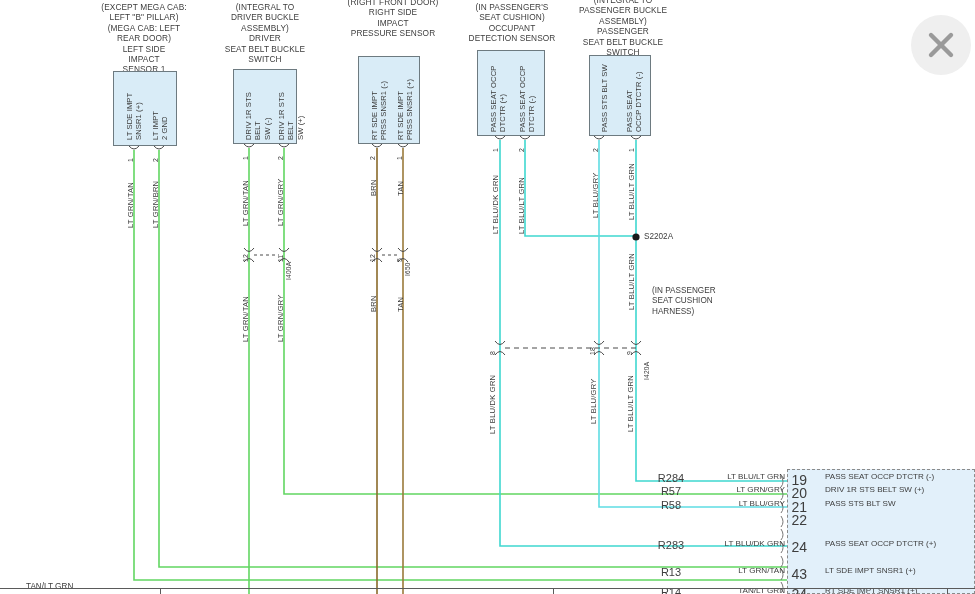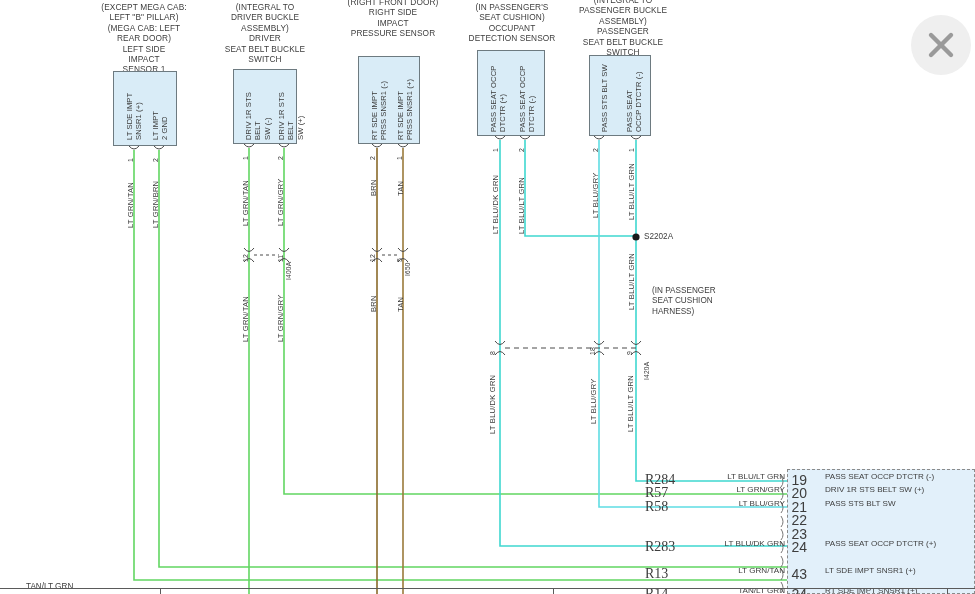--- a/index.html
+++ b/index.html
@@ -20,21 +20,21 @@
            writing-mode:vertical-rl;transform:rotate(180deg);letter-spacing:.2px;}
   .connlbl{position:absolute;font-size:6.6px;color:#3a3a3a;
            writing-mode:vertical-rl;transform:rotate(180deg);letter-spacing:.2px;}
   .splice-name{position:absolute;font-size:8.2px;color:#3d3d3d;}
   .splice-note{position:absolute;font-size:8.2px;color:#3d3d3d;line-height:10.4px;white-space:pre-line;}
   .flat-lbl{position:absolute;font-size:8.2px;color:#3d3d3d;}
 
   
   #conn-table{position:absolute;left:645px;top:472px;width:330px;height:122px;}
   .ct-row{position:absolute;height:13.4px;left:0;right:0;}
-  .ct-circuit{position:absolute;left:0;width:52px;font-size:14px;color:#3d3d3d;font-family:Liberation Serif, serif;}
+  .ct-circuit{position:absolute;left:0;width:52px;text-align:center;font-size:11px;color:#3d3d3d;}
   .ct-color{position:absolute;left:52px;width:88px;text-align:right;font-size:8.1px;color:#3d3d3d;}
   .ct-pin{position:absolute;left:146px;width:16px;text-align:right;font-size:14px;color:#3d3d3d;}
   .ct-func{position:absolute;left:180px;font-size:8.1px;color:#3d3d3d;white-space:nowrap;}
   #conn-box{position:absolute;left:787px;top:469px;width:188px;height:125px;
             border:1.3px dashed #8a8a8a;border-right:1.3px dashed #8a8a8a;box-sizing:border-box;
             background:#e2f0fa;}
 
   #close-btn{position:absolute;left:911px;top:15px;width:60px;height:60px;border-radius:50%;
              background:#efefef;display:flex;align-items:center;justify-content:center;cursor:pointer;}
   #close-btn svg{display:block;}
@@ -247,26 +247,20 @@
         <span class="ct-color">LT BLU/GRY</span>
         <span class="ct-pin">21</span>
         <span class="ct-func">PASS STS BLT SW</span>
       </div>
       <div class="ct-row" style="top: 40.2px;">
         <span class="ct-circuit"></span>
         <span class="ct-color"></span>
         <span class="ct-pin">22</span>
         <span class="ct-func"></span>
       </div>
-      <div class="ct-row" style="top: 53.6px;">
-        <span class="ct-circuit"></span>
-        <span class="ct-color"></span>
-        <span class="ct-pin">23</span>
-        <span class="ct-func"></span>
-      </div>
       <div class="ct-row" style="top: 67px;">
         <span class="ct-circuit">R283</span>
         <span class="ct-color">LT BLU/DK GRN</span>
         <span class="ct-pin">24</span>
         <span class="ct-func">PASS SEAT OCCP DTCTR (+)</span>
       </div>
       <div class="ct-row" style="top: 93.8px;">
         <span class="ct-circuit">R13</span>
         <span class="ct-color">LT GRN/TAN</span>
         <span class="ct-pin">43</span>

